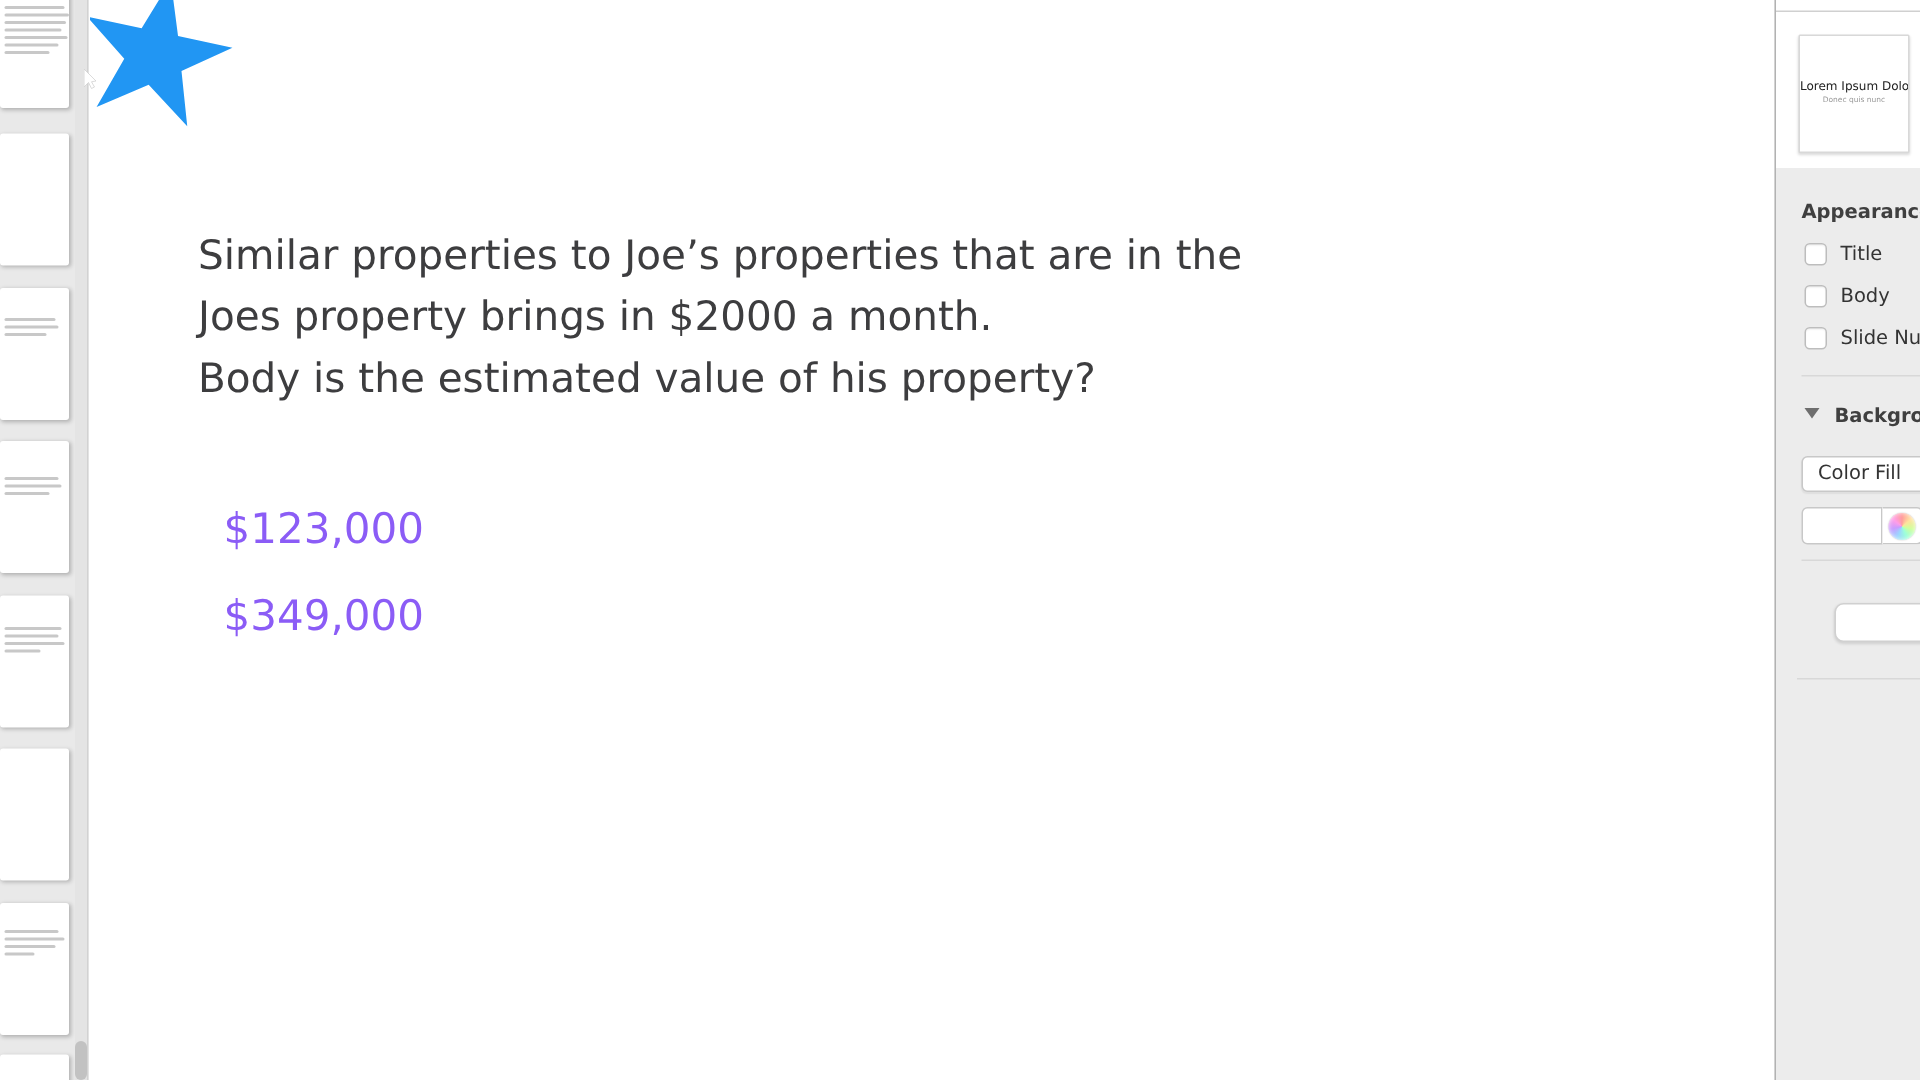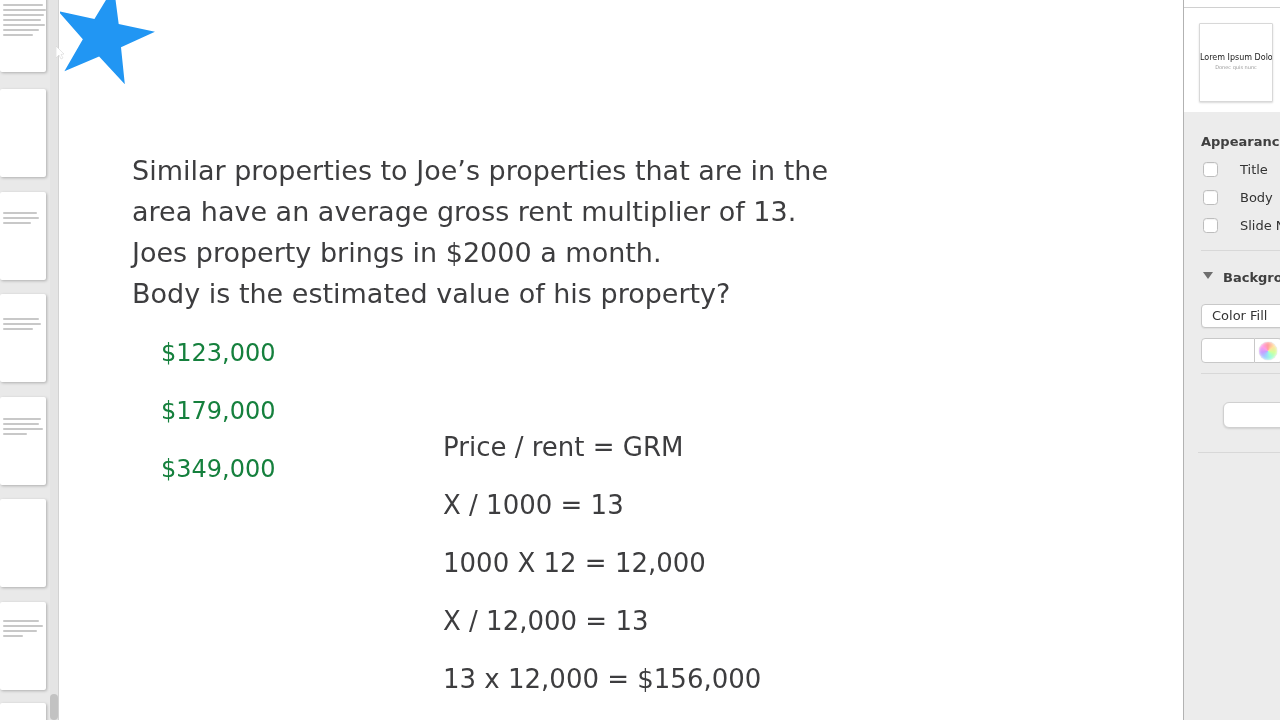--- a/index.html
+++ b/index.html
@@ -17,42 +17,42 @@
   #scroll-thumb { position:absolute; left:50px; top:694px; width:8px; height:26px;
                   background:#c2c2c2; border-radius:4px; }
 
   
   #canvas { position:absolute; left:60px; top:0; width:1040px; height:720px;
             background:#fff; overflow:hidden;padding-left:18px; }
   #star { position:absolute; left:-6px; top:-15px; width:100px; height:97px;
           transform:rotate(12deg); }
   #question { position:absolute; left:72px; top:150px; font-size:27px;
               line-height:41px; color:#3d3d3f; white-space:nowrap; }
-  #options { position:absolute; left:101px; top:324px; font-size:24px;
-             line-height:58px; color:#15803d; }
+  #options { position:absolute; left:89px; top:324px; font-size:28px;
+             line-height:58px; color:#8b5cf6; }
   #work { position:absolute; left:383px; top:418px; font-size:26px;
           line-height:58px; color:#3d3d3f; white-space:nowrap; }
 
   #cursor { position:absolute; left:56px; top:46px; z-index:20; }
 
   
   #inspector { position:absolute; left:1183px; top:0; width:97px; height:720px;
                background:#ececec; border-left:1px solid #b2b2b2; overflow:hidden; }
   #insp-top { position:absolute; left:0; top:0; width:97px; height:112px; background:#fff; }
   #insp-topstrip { position:absolute; left:0; top:0; width:97px; height:8px;
                    border-bottom:1px solid #d0d0d0; background:#fff; }
   #layout-card { position:absolute; left:15px; top:23px; width:74px; height:79px;
                  background:#fff; border:1px solid #d8d8d8; border-radius:1px;
                  box-shadow:0 1px 2px rgba(0,0,0,.15); text-align:center; overflow:hidden; }
   #layout-card .lt { margin-top:29px; font-size:8px; color:#222; white-space:nowrap; }
   #layout-card .ls { margin-top:2px; font-size:5px; color:#999; white-space:nowrap; }
 
   .insp-heading { position:absolute; left:17px; font-size:13px; font-weight:bold;
                   color:#3f3f3f; white-space:nowrap; }
-  .cbrow { position:absolute; left:19px; height:18px; display:flex; align-items:center; gap:22px; }
+  .cbrow { position:absolute; left:19px; height:18px; display:flex; align-items:center; gap:9px; }
   .cbox { width:15px; height:15px; background:#fff; border:1px solid #bdbdbd;
           border-radius:3.5px; box-shadow:inset 0 1px 1px rgba(0,0,0,.05); flex:0 0 auto; }
   .cblabel { font-size:13px; color:#333; white-space:nowrap; }
   .divider { position:absolute; height:1px; background:#d8d8d8; }
   #disc-triangle { position:absolute; left:19px; top:272px; width:0; height:0;
                    border-left:5px solid transparent; border-right:5px solid transparent;
                    border-top:7px solid #6e6e6e; }
   #bg-heading { left:39px; top:270px; }
   #colorfill-btn { position:absolute; left:17px; top:304px; width:92px; height:24px;
                    background:#fff; border:1px solid #c8c8c8; border-radius:4px;
@@ -123,38 +123,29 @@
   <div id="scroll-thumb"></div>
 </div>
 
 <div id="canvas">
   <svg id="star" viewBox="0 0 100 95">
     <polygon fill="#2196f3" points="50,0 62.4,35.2 99.5,35.2 69.5,57.5 80.9,92.7 50,71 19.1,92.7 30.5,57.5 0.5,35.2 37.6,35.2"></polygon>
   </svg>
 
   <div id="question">
     <div>Similar properties to Joe’s properties that are in the</div>
-    <div>area have an average gross rent multiplier of 13.</div>
     <div>Joes property brings in $2000 a month.</div>
     <div>Body is the estimated value of his property?</div>
   </div>
 
   <div id="options">
     <div>$123,000</div>
-    <div>$179,000</div>
     <div>$349,000</div>
   </div>
 
-  <div id="work">
-    <div>Price / rent = GRM</div>
-    <div>X / 1000 = 13</div>
-    <div>1000 X 12 = 12,000</div>
-    <div>X / 12,000 = 13</div>
-    <div>13 x 12,000 = $156,000</div>
-  </div>
 </div>
 
 <svg id="cursor" width="9" height="14" viewBox="0 0 9 14">
   <polygon points="0,0 0,12 3,9 5,13 7,12 5,8.5 8,8" fill="#ffffff" stroke="#cfcfcf" stroke-width="0.5"></polygon>
 </svg>
 
 <div id="inspector">
   <div id="insp-top">
     <div id="insp-topstrip"></div>
     <div id="layout-card">

